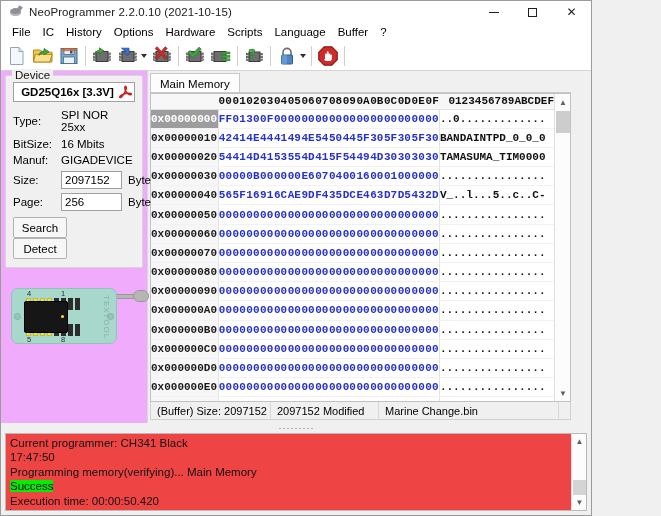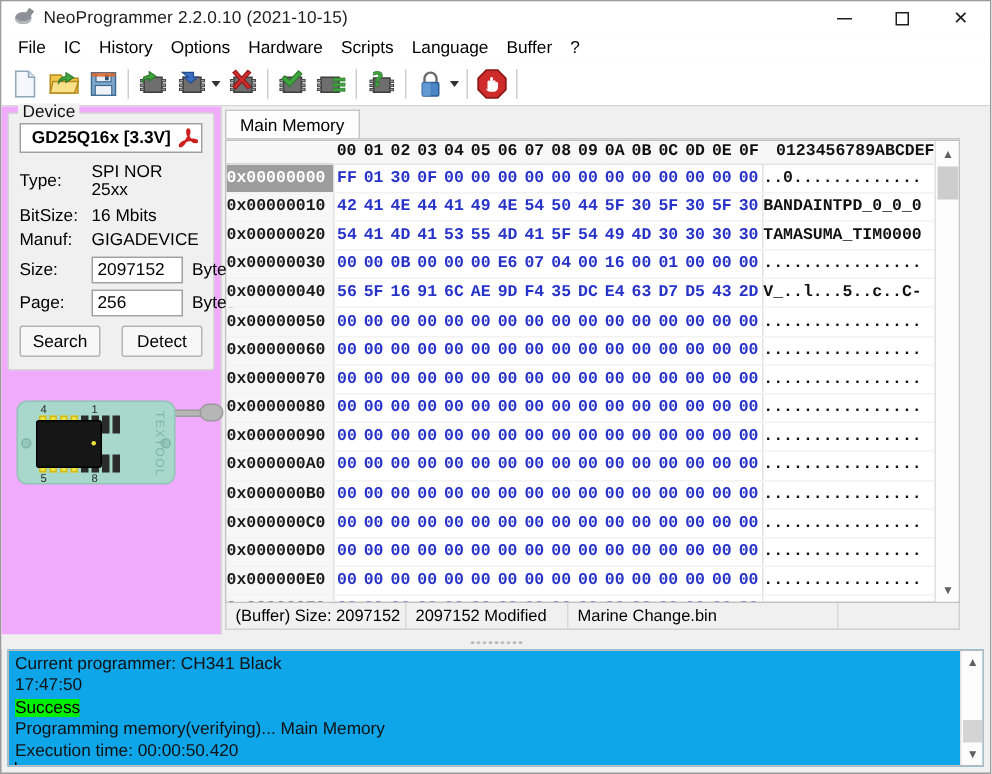--- a/index.html
+++ b/index.html
@@ -4,21 +4,21 @@
 <style>
   * { box-sizing: border-box; }
   html, body { margin:0; padding:0; }
   body {
     width:661px; height:516px; overflow:hidden;
     font-family:"Liberation Sans", sans-serif;
     font-size:11px; color:#000;
     background:#f0f0f0;
   }
   .window {
-    width:661px; height:516px;
+    width:592px; height:516px;
     background:#f0f0f0;
     border:1px solid #9b9b9b;
     display:flex; flex-direction:column;
   }
   
   .titlebar {
     height:22px; background:#ffffff;
     display:flex; align-items:center;
     flex:0 0 22px;
   }
@@ -106,21 +106,21 @@
   }
   .row { display:flex; align-items:center; margin-bottom:4.5px; font-size:11.5px; }
   .row .lbl { width:48px; flex:0 0 48px; }
   .row .val { }
   .row input.tbox {
     width:61px; height:18px; border:1px solid #a0a0a0; background:#fff;
     font-family:"Liberation Sans",sans-serif; font-size:11.5px;
     padding:0 3px; color:#000;
   }
   .row .unit { margin-left:6px; }
-  .btnrow { display:flex; justify-content:space-between; margin-top:6px; }
+  .btnrow { display:flex; margin-top:6px;flex-direction:column; }
   .wbtn {
     width:54px; height:21px; background:#f7f7f7;
     border:1px solid #b4b4b4; border-radius:2px;
     font-family:"Liberation Sans",sans-serif; font-size:11.5px;
     color:#000; cursor:default;
   }
   
   .socket-wrap { margin-top:12px; position:relative; height:70px; }
   .socket {
     position:absolute; left:6px; top:8px;
@@ -239,21 +239,21 @@
   
   .splitter {
     height:10px; flex:0 0 10px; display:flex;
     align-items:center; justify-content:center; background:#f0f0f0;
   }
   .splitter .grip { width:36px; height:3px;
     background-image:radial-gradient(#b0b0b0 40%, transparent 41%);
     background-size:4px 3px; }
   .logwrap {
     height:78px; flex:0 0 78px; margin:0 4px 4px 4px;
-    border:1px solid #b9b9b9; background:#0ea5e9; display:flex;
+    border:1px solid #b9b9b9; background:#ef4444; display:flex;
   }
   .logtext {
     flex:1 1 auto; padding:2px 4px; font-size:11.5px;
     line-height:14.4px; color:#111; overflow:hidden;
     font-family:"Liberation Sans",sans-serif;
   }
   .logline { white-space:pre; }
   .logline .ok { background:#00ef00; color:#000; }
   .caretline { display:inline-block; width:1px; height:11px; background:#000; vertical-align:-1px; }
   .logscroll {
@@ -906,22 +906,22 @@
   </div>
 
   <div class="splitter">
     <div class="grip"></div>
   </div>
 
   <div class="logwrap">
     <div class="logtext" id="log-text">
         <div class="logline">Current programmer: CH341 Black</div>
         <div class="logline">17:47:50</div>
+        <div class="logline">Programming memory(verifying)... Main Memory</div>
         <div class="logline"><span class="ok">Success</span></div>
-        <div class="logline">Programming memory(verifying)... Main Memory</div>
         <div class="logline">Execution time: 00:00:50.420</div>
         <div class="logline"><i class="caretline"></i></div>
       </div>
     <div class="logscroll">
       <div class="ls-arrow up">▲</div>
       <div class="ls-thumb"></div>
       <div class="ls-arrow down">▼</div>
     </div>
   </div>
 

